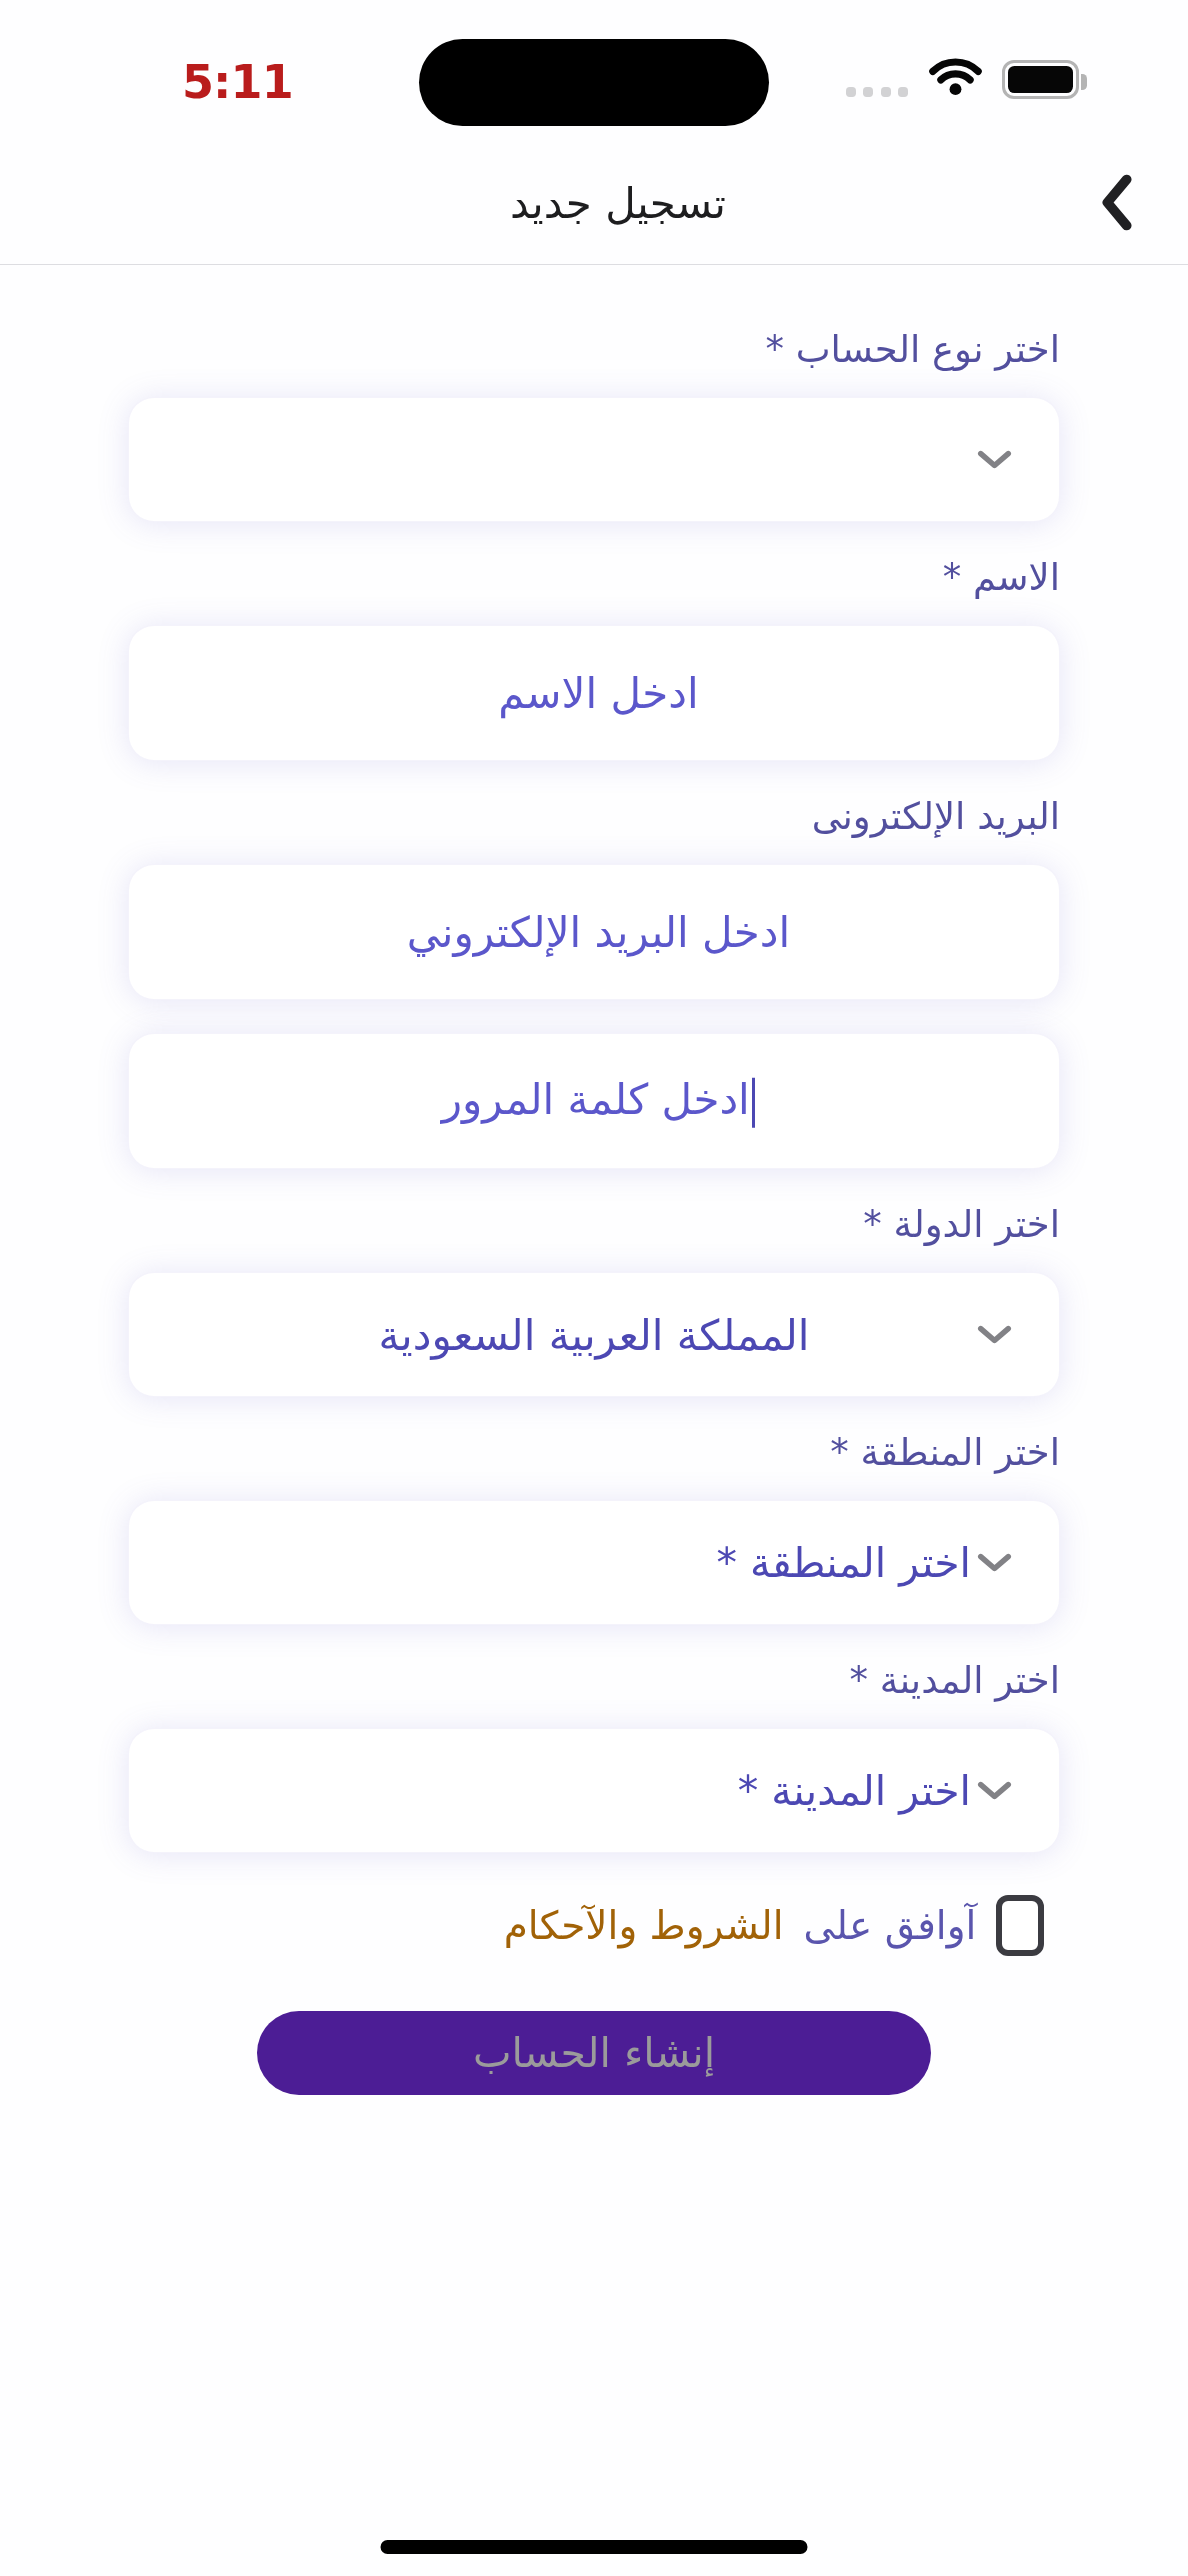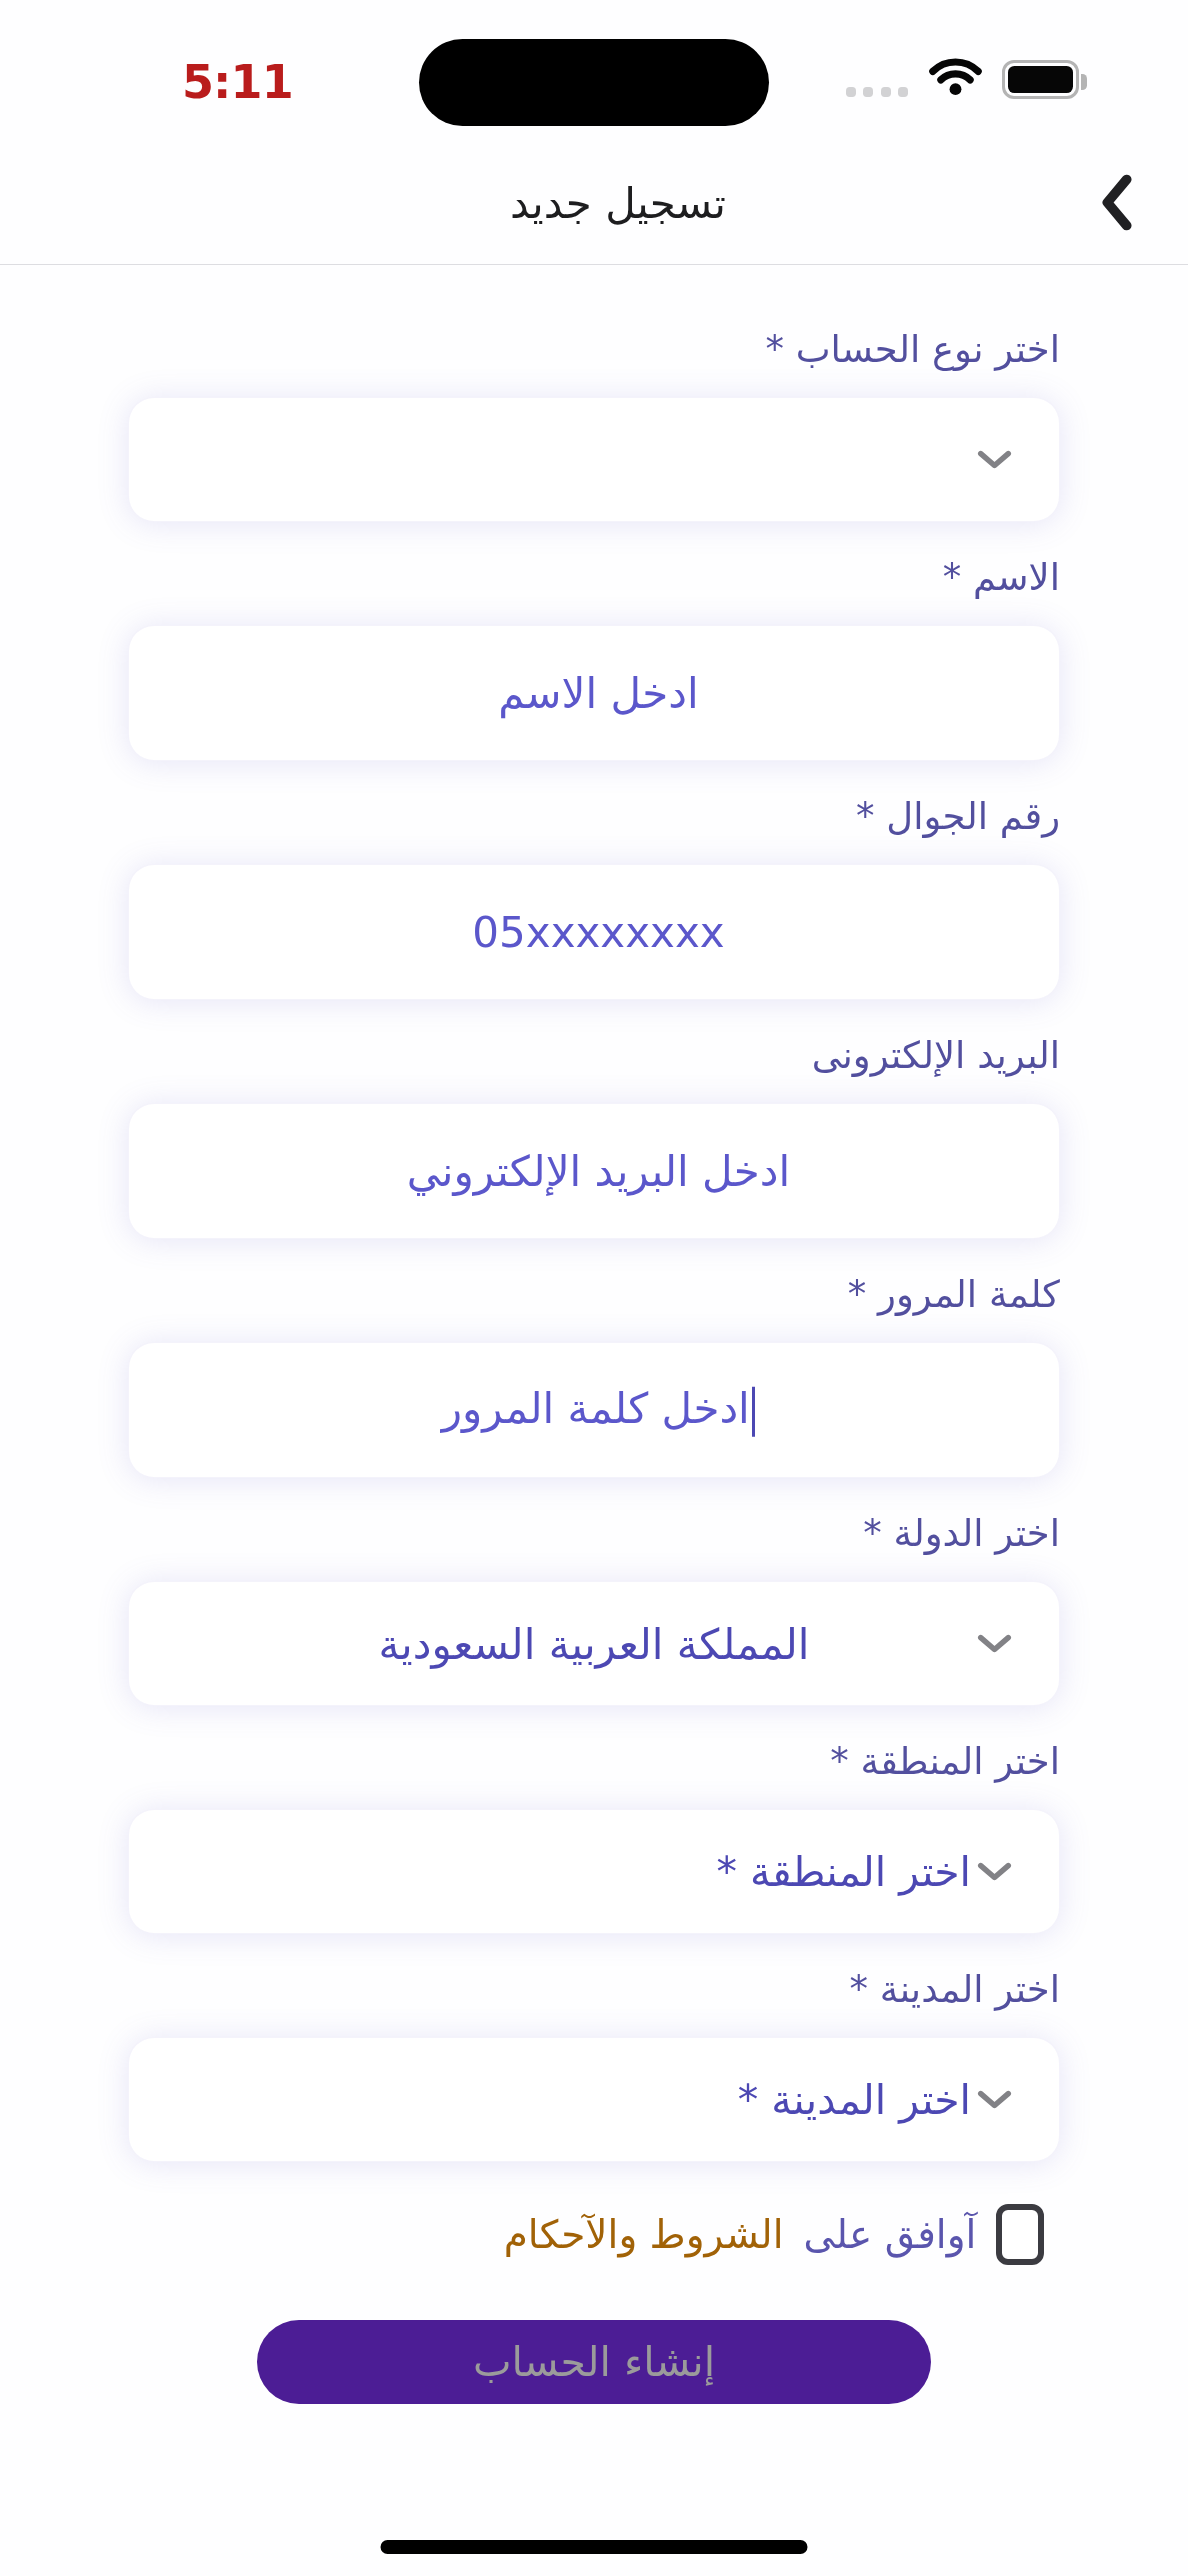--- a/index.html
+++ b/index.html
@@ -114,36 +114,29 @@
       </div>
     </div>
 
     <div class="field">
       <div class="flabel" dir="rtl">الاسم *</div>
       <div class="box input">
         <span class="ph-right" dir="rtl">ادخل الاسم</span>
       </div>
     </div>
 
-    <div class="field">
-      <div class="flabel" dir="rtl">رقم الجوال *</div>
-      <div class="box input">
-        <span class="ph-right" dir="rtl">05xxxxxxxx</span>
-      </div>
-    </div>
 
     <div class="field">
       <div class="flabel" dir="rtl">البريد الإلكترونى</div>
       <div class="box input">
         <span class="ph-right" dir="rtl">ادخل البريد الإلكتروني</span>
       </div>
     </div>
 
     <div class="field">
-      <div class="flabel" dir="rtl">كلمة المرور *</div>
       <div class="box input">
         <span class="ph-right" dir="rtl"><span class="caret"></span><span>ادخل كلمة المرور</span></span>
       </div>
     </div>
 
     <div class="field">
       <div class="flabel" dir="rtl">اختر الدولة *</div>
       <div class="box select">
         <span class="val-center" dir="rtl">المملكة العربية السعودية</span>
         <svg class="chev" width="37" height="22" viewBox="0 0 40 24">

